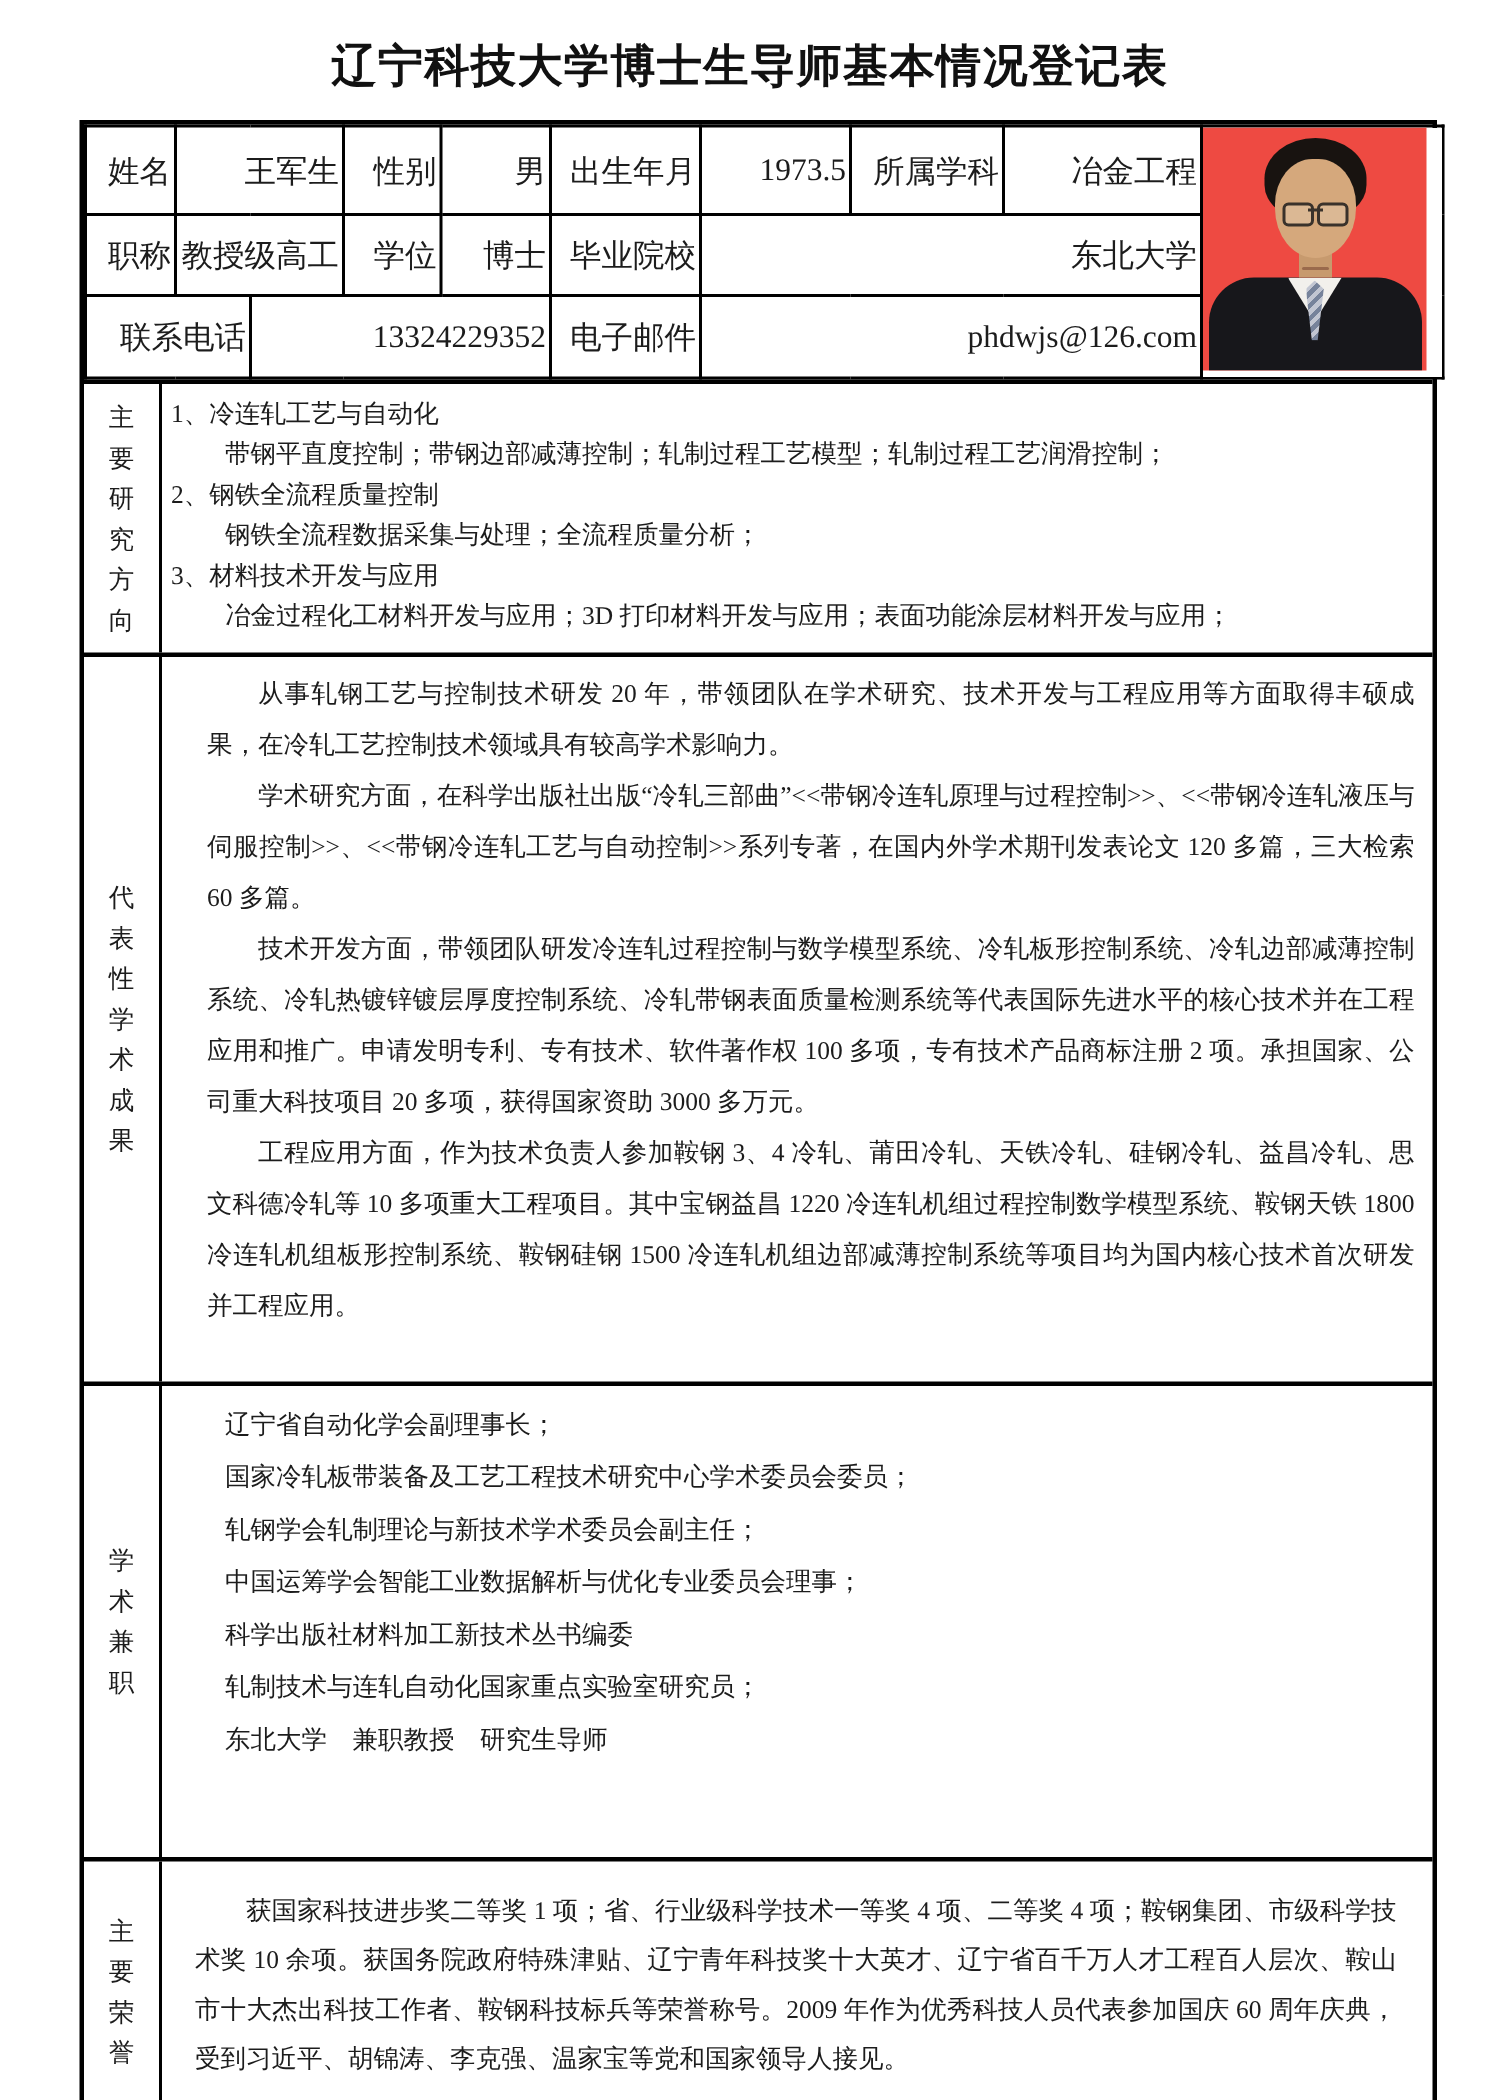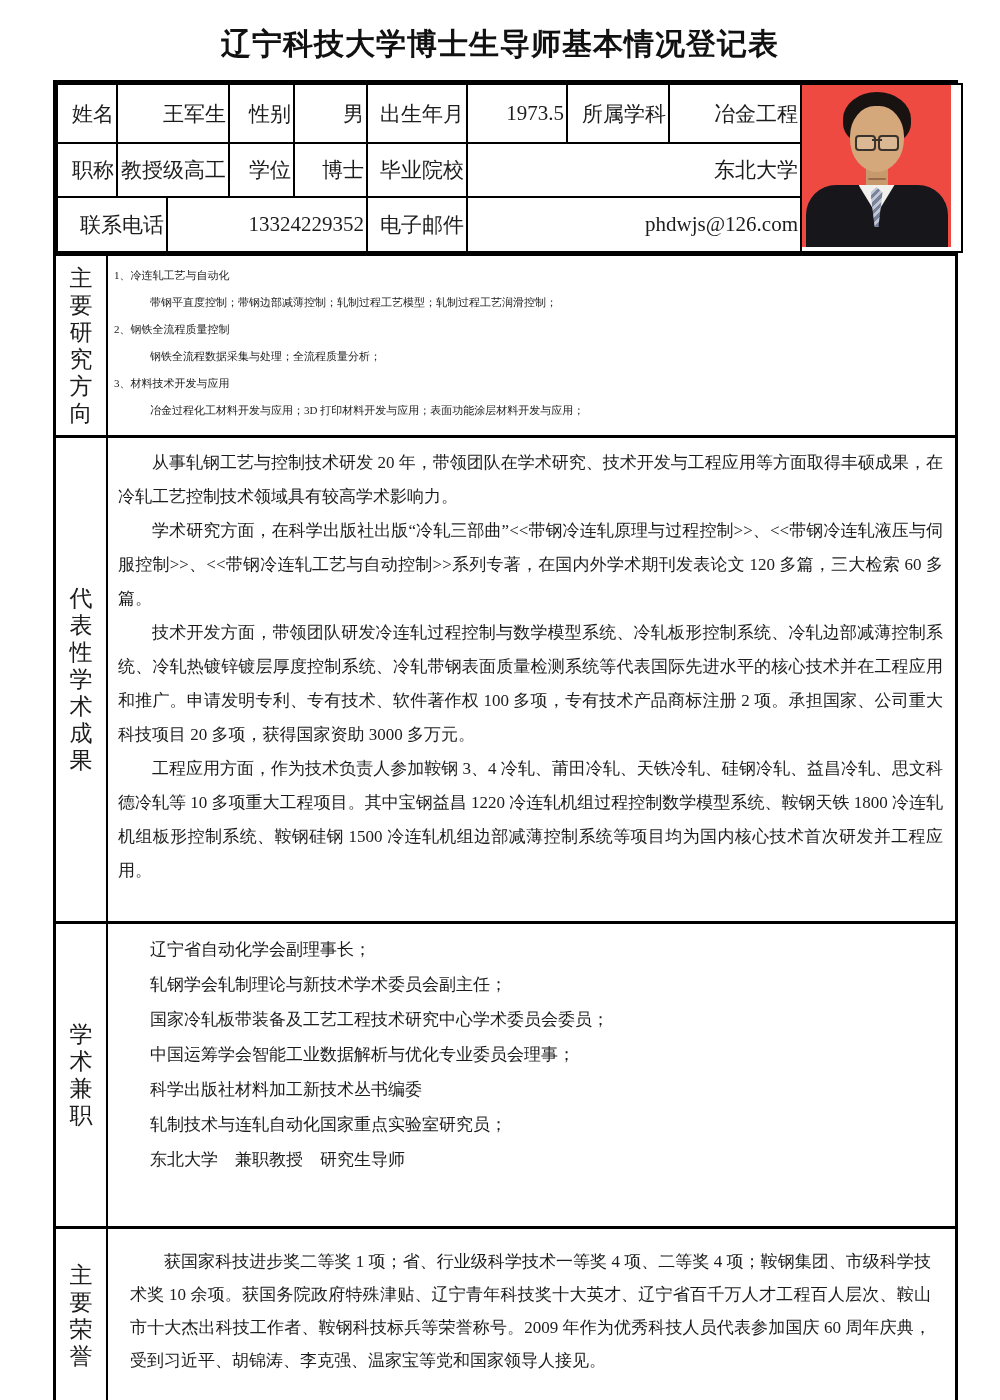--- a/index.html
+++ b/index.html
@@ -84,29 +84,29 @@
     clip-path:polygon(50% 0,100% 14%,66% 100%,34% 100%,0 14%);
   }
   .section{
     display:flex;border-top:3px solid #000;align-items:stretch;
   }
   .vlab-wrap{
     width:50px;flex:0 0 50px;border-right:2px solid #000;
     display:flex;align-items:center;justify-content:center;
   }
   .vlab{
-    width:1.15em;font-size:23px;line-height:27px;text-align:center;
+    width:1.15em;font-size:17px;line-height:27px;text-align:center;
     word-break:break-all;
   }
   .content{flex:1;min-width:0;}
-  .content.research{height:173px;padding:6px 8px 0 6px;font-size:11px;line-height:27px;}
+  .content.research{height:173px;padding:6px 8px 0 6px;font-size:17px;line-height:27px;}
   .rline.indent{padding-left:36px;}
-  .content.achv{height:475px;padding:8px 12px 0 10px;font-size:17px;line-height:34px;text-align:justify;}
+  .content.achv{height:475px;padding:8px 12px 0 10px;font-size:17px;line-height:34px;text-align:justify;margin-left:20px;}
   .content.achv p{margin:0;text-indent:2em;}
-  .content.pos{height:290px;padding:8px 8px 4px 42px;font-size:17px;line-height:35px;}
+  .content.pos{height:290px;padding:8px 8px 16px 42px;font-size:17px;line-height:35px;}
   .content.honor{height:170px;padding:4px 12px 0 10px;font-size:17px;line-height:33px;text-align:justify;}
   .content.honor p{margin:12px;text-indent:2em;}
 </style>
 </head>
 <body>
 
 <div class="page">
 
   <h1 class="title">辽宁科技大学博士生导师基本情况登记表</h1>
 
@@ -195,22 +195,22 @@
         <p>工程应用方面，作为技术负责人参加鞍钢 3、4 冷轧、莆田冷轧、天铁冷轧、硅钢冷轧、益昌冷轧、思文科德冷轧等 10 多项重大工程项目。其中宝钢益昌 1220 冷连轧机组过程控制数学模型系统、鞍钢天铁 1800 冷连轧机组板形控制系统、鞍钢硅钢 1500 冷连轧机组边部减薄控制系统等项目均为国内核心技术首次研发并工程应用。</p>
       </div>
     </div>
 
     <div class="section">
       <div class="vlab-wrap">
         <span class="vlab">学术兼职</span>
       </div>
       <div class="content pos">
         <div class="pline">辽宁省自动化学会副理事长；</div>
+        <div class="pline">国家冷轧板带装备及工艺工程技术研究中心学术委员会委员；</div>
         <div class="pline">轧钢学会轧制理论与新技术学术委员会副主任；</div>
-        <div class="pline">国家冷轧板带装备及工艺工程技术研究中心学术委员会委员；</div>
         <div class="pline">中国运筹学会智能工业数据解析与优化专业委员会理事；</div>
         <div class="pline">科学出版社材料加工新技术丛书编委</div>
         <div class="pline">轧制技术与连轧自动化国家重点实验室研究员；</div>
         <div class="pline">东北大学　兼职教授　研究生导师</div>
       </div>
     </div>
 
     <div class="section">
       <div class="vlab-wrap">
         <span class="vlab">主要荣誉</span>

